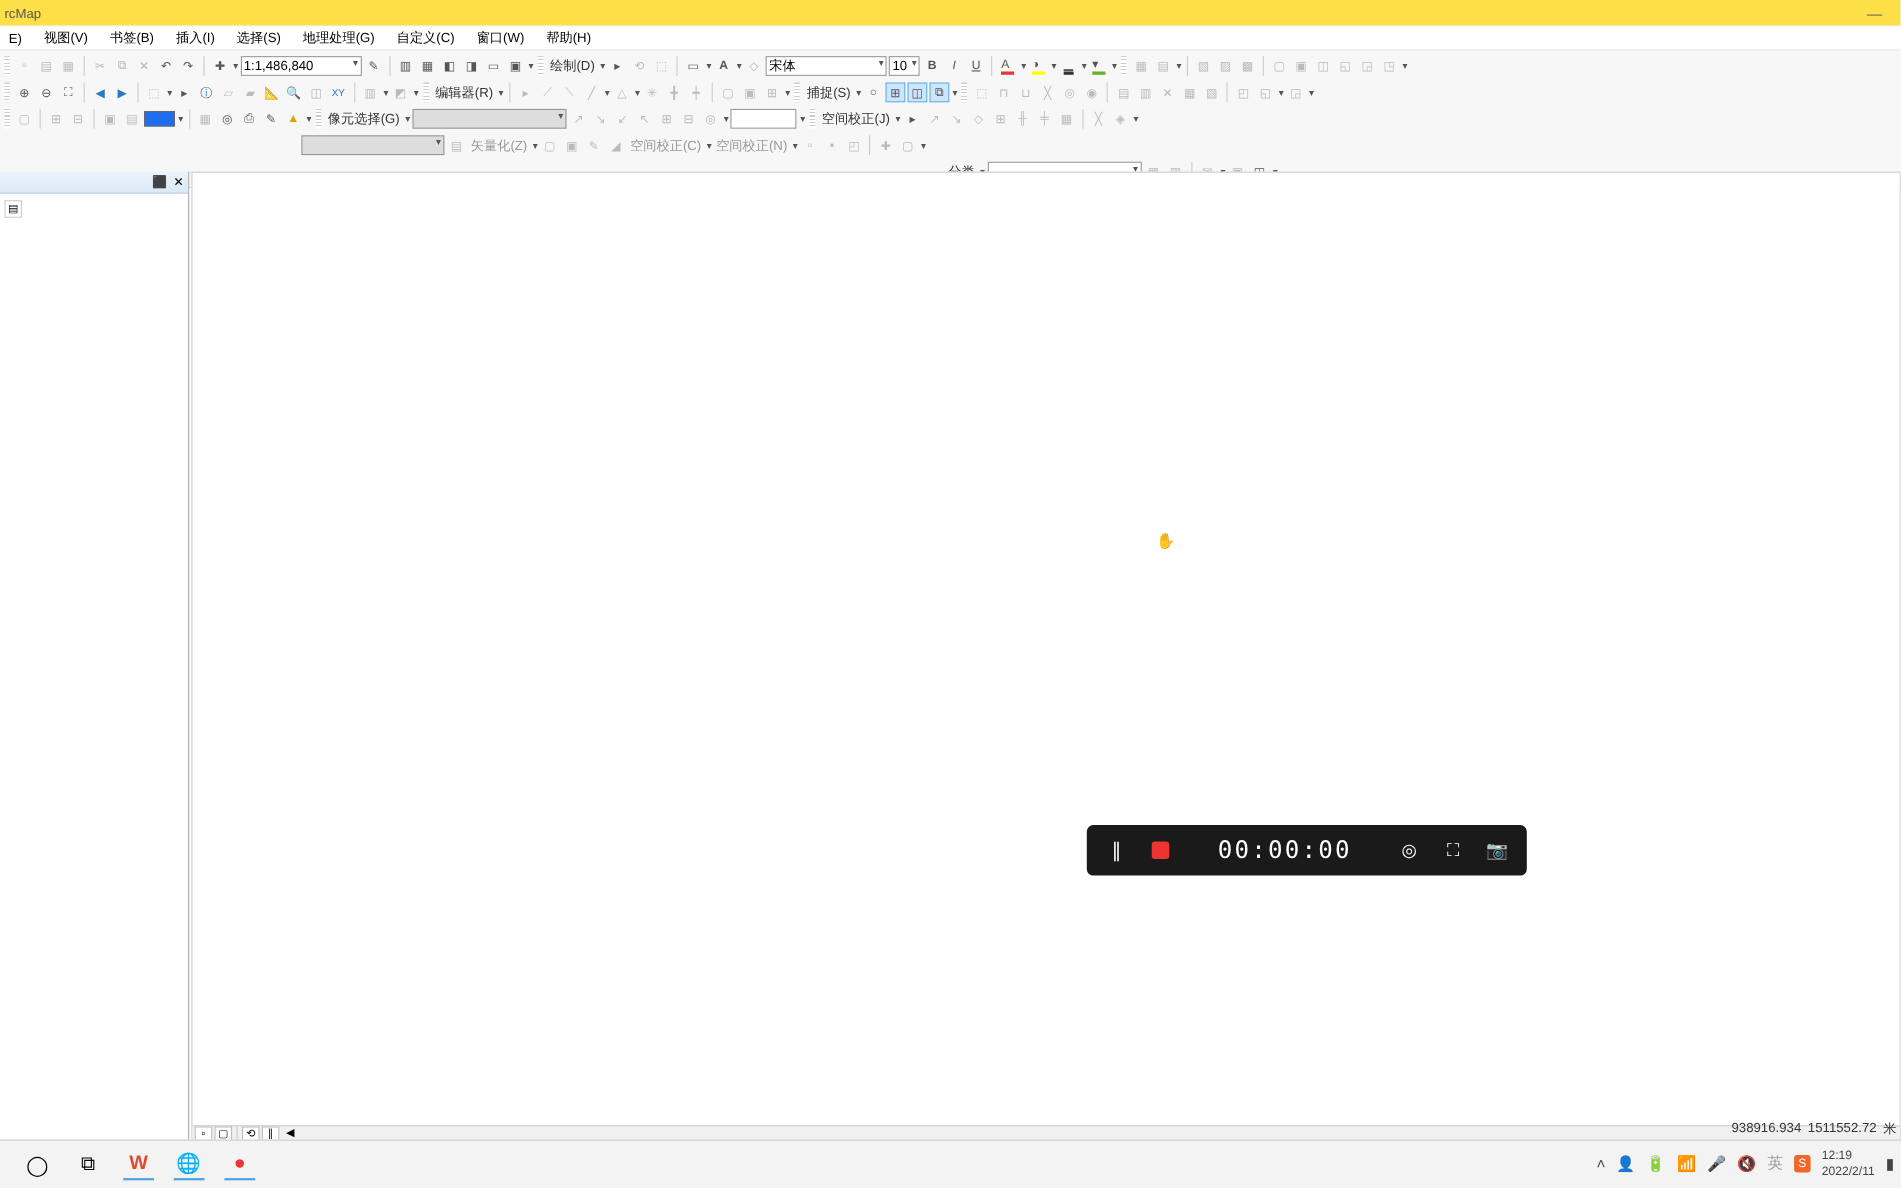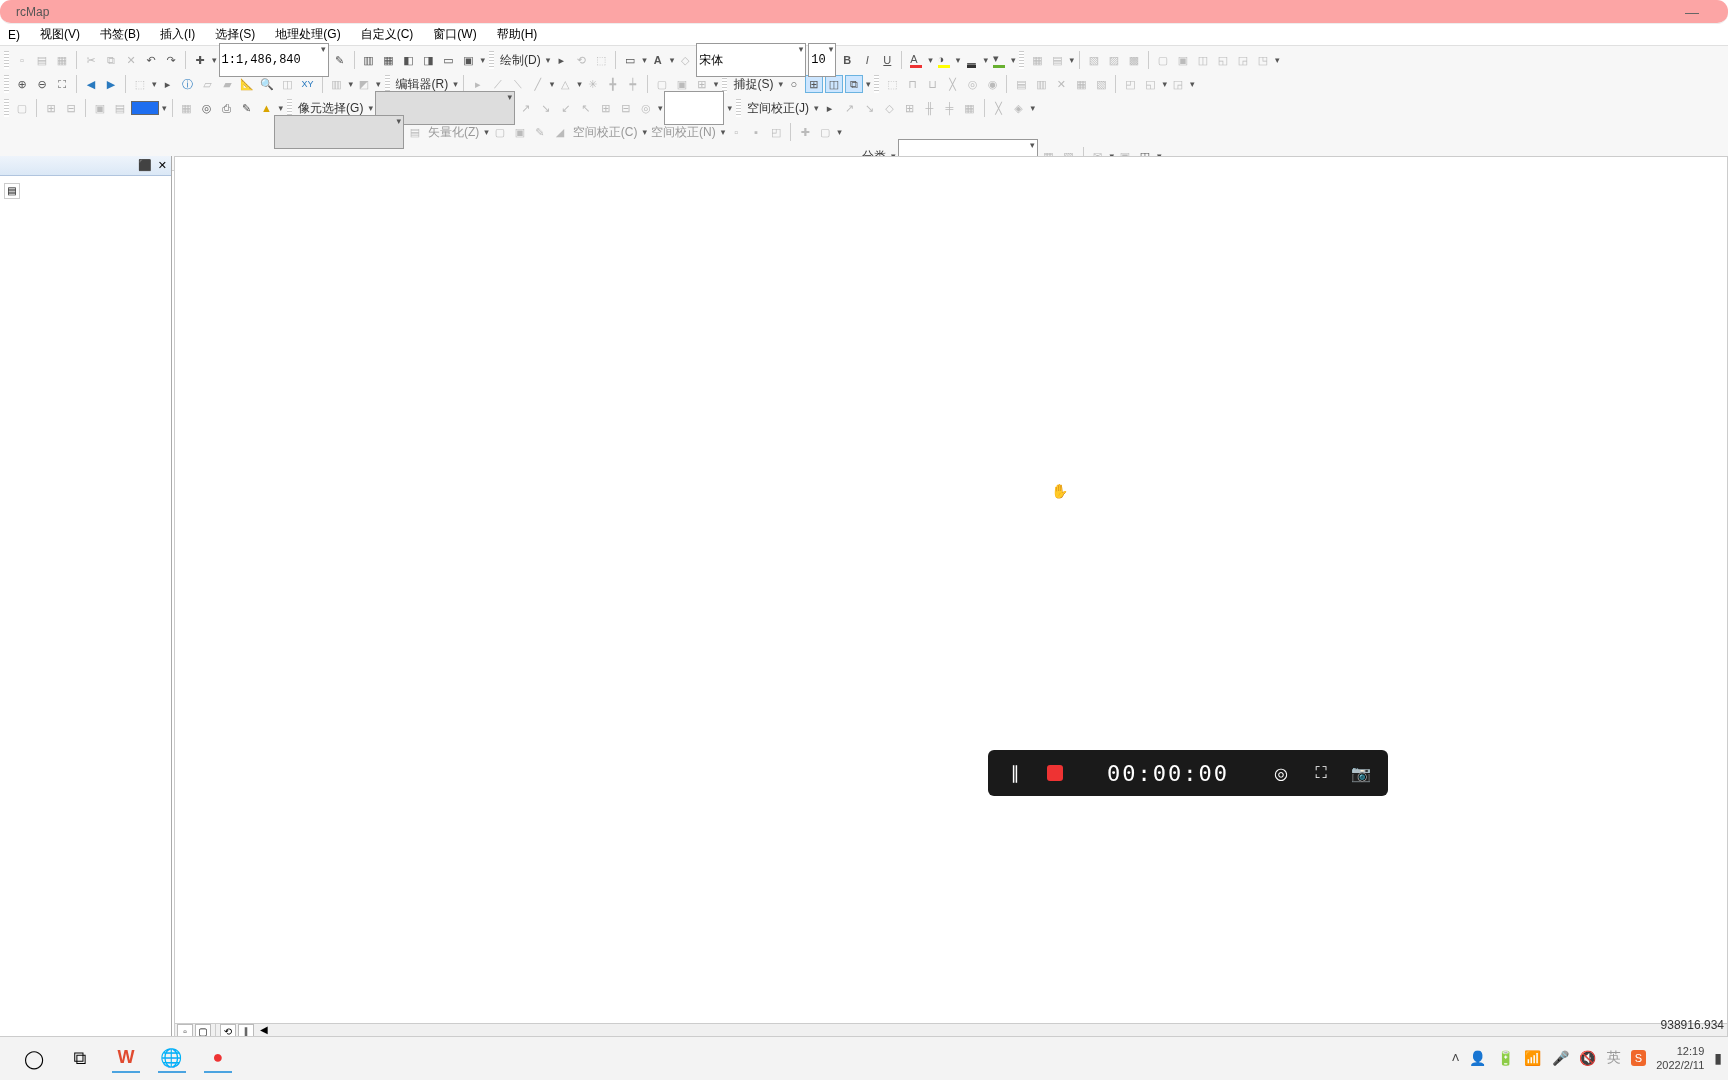--- a/index.html
+++ b/index.html
@@ -1,37 +1,37 @@
 <!DOCTYPE html>
 <html><head>
 <meta charset="utf-8">
 <style>
 * { margin: 0; padding: 0; box-sizing: border-box; font-family: "Microsoft YaHei", SimSun, sans-serif; }
 body { background: #fff; width: 1728px; height: 1080px; overflow: hidden; position: relative; }
 
 
-.title-bar { height: 24px; background: #fca5a5; display: flex; align-items: center; padding: 0 16px; font-size: 12px; color: #555; border-bottom: 1px solid #eee; border-radius: 11px; }
+.title-bar { height: 24px; background: #fde047; display: flex; align-items: center; padding: 0 4px; font-size: 12px; color: #555; border-bottom: 1px solid #eee; }
 .title-bar .title { flex: 1; }
 .title-bar .win-btn { width: 40px; text-align: center; font-size: 14px; color: #666; }
 
 
 .menu-bar { height: 22px; background: #fff; display: flex; align-items: center; gap: 12px; padding: 0 4px; font-size: 12px; border-bottom: 1px solid #e0e0e0; }
 .menu-item { padding: 2px 4px; cursor: default; }
 
 
 .toolbars { background: #f7f7f7; border-bottom: 1px solid #d0d0d0; padding: 2px 0; }
 .tb-row { height: 24px; display: flex; align-items: center; gap: 2px; padding: 0 2px; }
 .tb-btn { width: 18px; height: 18px; border: 1px solid transparent; background: transparent; display: inline-flex; align-items: center; justify-content: center; font-size: 11px; color: #555; }
 .tb-btn.gray { color: #bbb; }
 .tb-sep { width: 1px; height: 18px; background: #ccc; margin: 0 3px; }
 .tb-handle { width: 5px; height: 18px; background: repeating-linear-gradient(#ccc, #ccc 1px, #fff 1px, #fff 3px); margin: 0 2px; }
 .tb-label { font-size: 12px; color: #333; padding: 0 2px; }
 .tb-label.gray { color: #999; }
 .tb-dd { font-size: 9px; color: #555; padding-left: 1px; }
-.tb-input { height: 18px; font-size: 12px; border: 1px solid #999; background: #fff; padding: 16px 2px; font-family: Liberation Mono, monospace; }
+.tb-input { height: 18px; font-size: 12px; border: 1px solid #999; background: #fff; padding: 0 2px; }
 .scale-input { width: 110px; }
 .font-input { width: 110px; }
 .size-input { width: 28px; }
 .color-swatch { display: inline-block; width: 28px; height: 14px; border: 1px solid #666; vertical-align: middle; }
 .tb-btn.active { background: #cde6ff; border: 1px solid #6bb3e0; }
 .small-input { width: 60px; }
 .wide-combo { width: 140px; background:#ddd; }
 .mid-combo { width: 130px; background:#ddd; }
 .class-combo { width: 140px; }
 
@@ -42,39 +42,39 @@
 .toc-body { padding: 4px; }
 .toc-tool { width: 16px; height:16px; border:1px solid #ccc; font-size:10px; display:inline-flex; align-items:center; justify-content:center; }
 
 
 .map-area { position: absolute; top: 156px; left: 174px; right: 0; bottom: 40px; background: #fff; border: 1px solid #ccc; }
 .map-bottom-tabs { position:absolute; bottom:0; left:0; height:16px; display:flex; gap:2px; padding:0 2px; background:#f0f0f0; border-top:1px solid #ccc; width:100%; font-size:10px; }
 .map-tab { width:16px; height:14px; border:1px solid #bbb; background:#fff; display:inline-flex; align-items:center; justify-content:center; }
 .pan-cursor { position:absolute; left: 876px; top: 326px; font-size: 14px; color:#333; }
 
 
-.status-bar { position:absolute; bottom: 44px; right: 4px; height: 18px; font-size: 12px; color:#333; display:flex; align-items:flex-start; gap:6px;flex-direction:column; }
+.status-bar { position:absolute; bottom: 44px; right: 4px; height: 18px; font-size: 12px; color:#333; display:flex; align-items:flex-start; gap:6px; }
 
 
 .recorder { position:absolute; left: 988px; top: 750px; width: 400px; height: 46px; background: #1a1a1a; border-radius: 6px; display:flex; align-items:center; gap:14px; padding: 0 14px; color:#fff; }
 .rec-btn { width: 26px; height: 26px; display:flex; align-items:center; justify-content:center; }
 .rec-pause { color:#fff; font-size: 18px; }
 .rec-stop { width: 16px; height:16px; background:#e33; border-radius:3px; display:block; }
 .rec-time { font-family: "Consolas", monospace; font-size: 22px; letter-spacing: 2px; flex:1; text-align:center; }
 .rec-small { font-size: 16px; }
 
 
 .taskbar { position:absolute; bottom:0; left:0; right:0; height: 44px; background: #f3f3f3; border-top: 1px solid #ccc; display:flex; align-items:center; }
 .search-box { width: 316px; height: 40px; margin: 2px 0 2px 2px; background:#fff; border:1px solid #ccc; display:flex; align-items:center; padding:0 10px; font-size: 14px; color:#777; }
 .task-icons { display:flex; align-items:center; gap: 18px; padding-left: 20px; }
 .task-icon { width: 28px; height:28px; display:flex; align-items:center; justify-content:center; font-size:18px; }
 .task-icon.active { border-bottom: 2px solid #4aa3e0; }
 .tray { position:absolute; right: 6px; bottom: 0; height:44px; display:flex; align-items:center; gap: 10px; font-size: 12px; color:#444; }
 .tray-icon { font-size: 14px; }
-.clock { text-align: right; font-size: 11px; line-height: 14px; }
+.clock { font-size: 11px; line-height: 14px; }
 .combo-wrap { position:relative; display:inline-block; }
 .combo-wrap:after { content:"▾"; position:absolute; right:3px; top:1px; font-size:9px; color:#555; pointer-events:none; }
 
 .underline-color { border-bottom: 3px solid #e33; display:inline-block; width:12px; }
 .highlight-color { border-bottom: 3px solid #ff0; display:inline-block; width:12px; }
 .green-underline { border-bottom: 3px solid #68b030; display:inline-block; width:12px; }
 </style>
 </head>
 <body>
 

